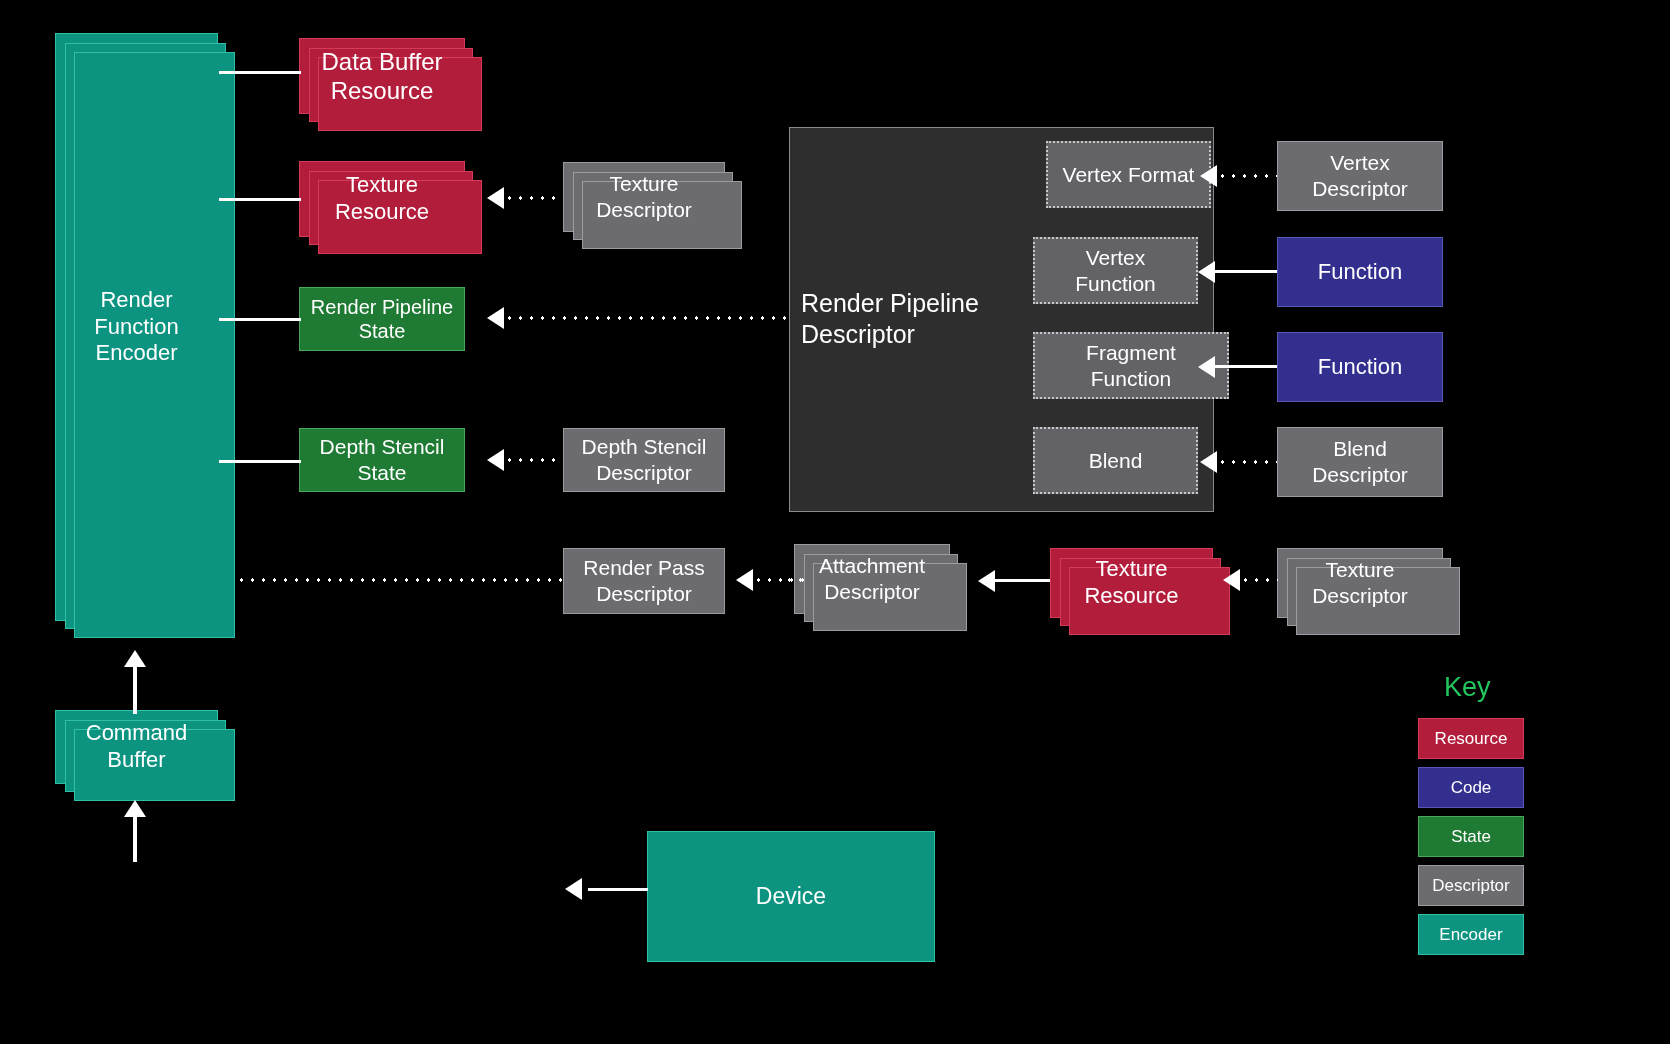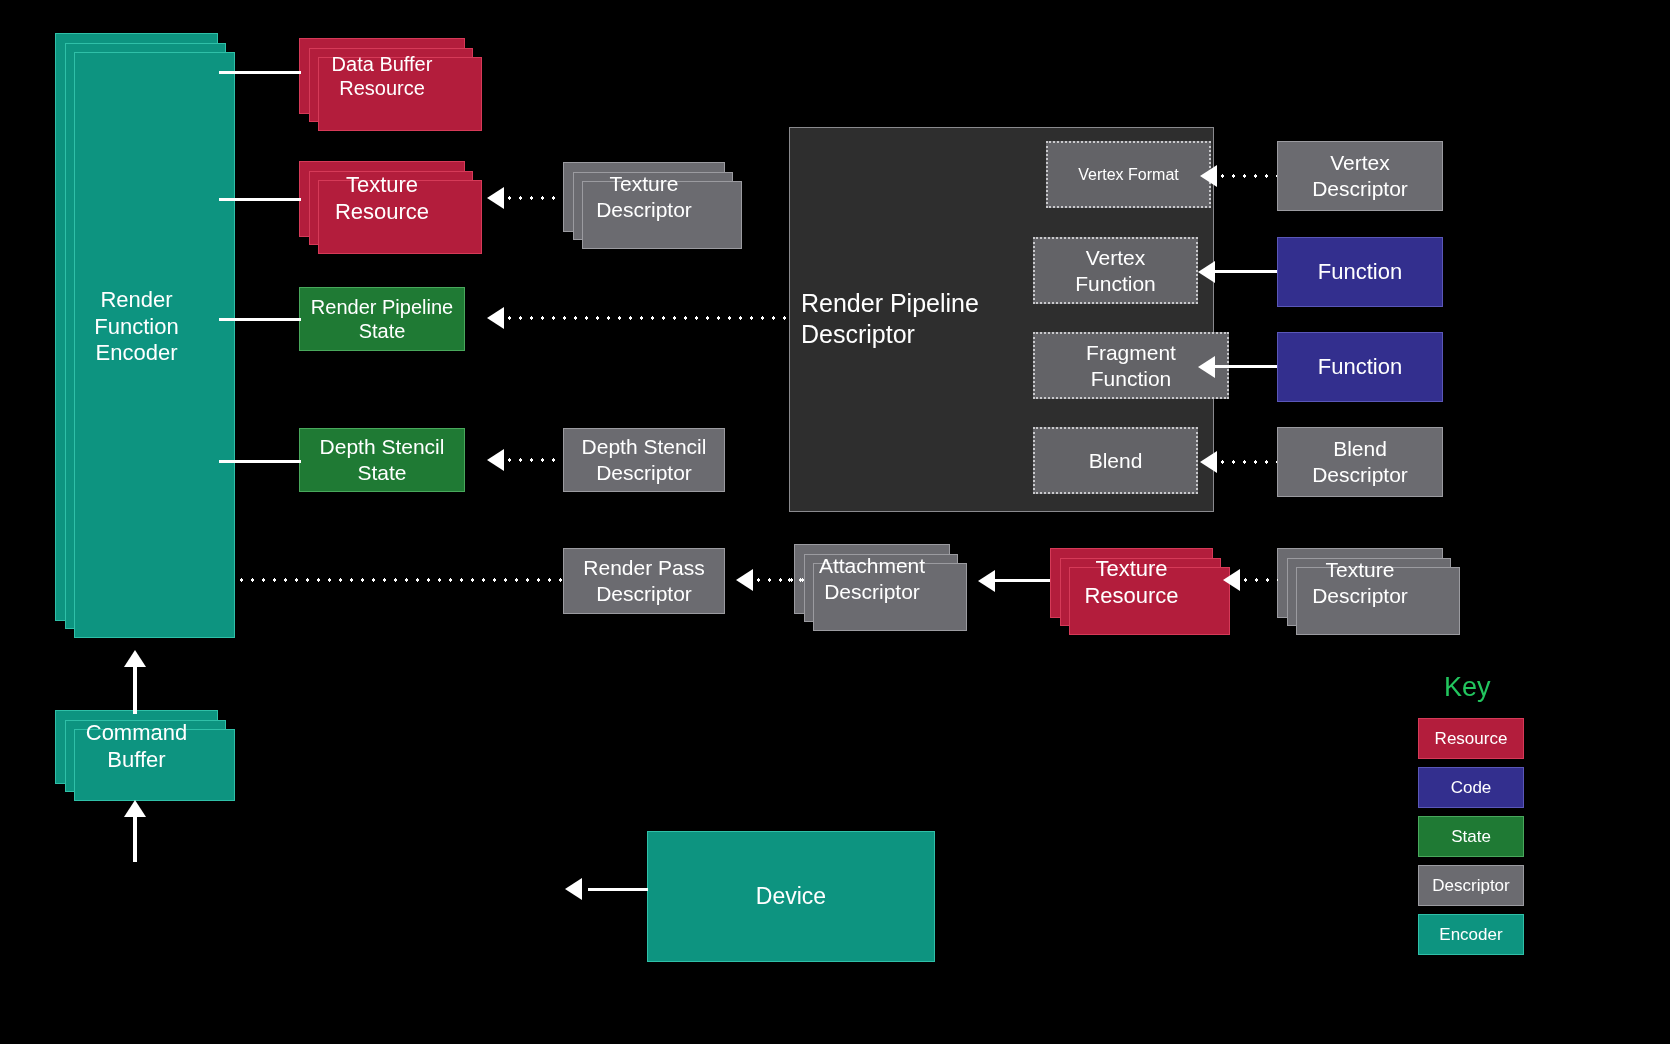--- a/index.html
+++ b/index.html
@@ -135,21 +135,21 @@
 
   <div class="ln h" style="left:588px;top:888px;width:60px;"></div>
   <div class="ah left" style="left:565px;top:878px;"></div>
 
   <div class="node sys stack stack2" style="left:55px;top:33px;width:163px;height:588px;font-size:22px;">
     <span class="lbl">Render
 Function
 Encoder</span>
   </div>
 
-  <div class="node res stack stack2" style="left:299px;top:38px;width:166px;height:76px;font-size:20px;justify-content:center;">
+  <div class="node res stack stack2" style="left:299px;top:38px;width:166px;height:76px;font-size:24px;justify-content:center;">
     <span class="lbl">Data Buffer
 Resource</span>
   </div>
 
   <div class="node res stack stack2" style="left:299px;top:161px;width:166px;height:76px;font-size:22px;">
     <span class="lbl">Texture
 Resource</span>
   </div>
 
   <div class="node desc stack stack2" style="left:563px;top:162px;width:162px;height:70px;font-size:21px;">
@@ -200,21 +200,21 @@
 
   <div class="node sys" style="left:647px;top:831px;width:288px;height:131px;font-size:23px;">
     <span class="lbl">Device</span>
   </div>
 
   <div class="container" style="left:789px;top:127px;width:425px;height:385px;"></div>
 
   <div class="container-title" style="left:801px;top:288px;width:215px;font-size:25px;">Render Pipeline
 Descriptor</div>
 
-  <div class="node slot" style="left:1046px;top:141px;width:165px;height:67px;font-size:16px;">
+  <div class="node slot" style="left:1046px;top:141px;width:165px;height:67px;font-size:21px;">
     <span class="lbl">Vertex Format</span>
   </div>
   <div class="node slot" style="left:1033px;top:237px;width:165px;height:67px;font-size:21px;">
     <span class="lbl">Vertex
 Function</span>
   </div>
   <div class="node slot" style="left:1033px;top:332px;width:196px;height:67px;font-size:21px;">
     <span class="lbl">Fragment
 Function</span>
   </div>

